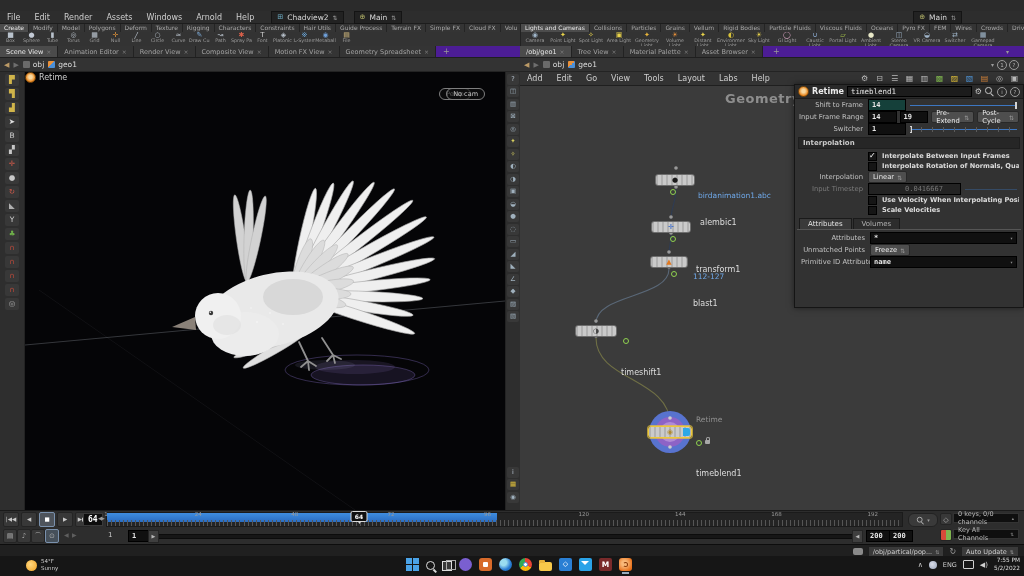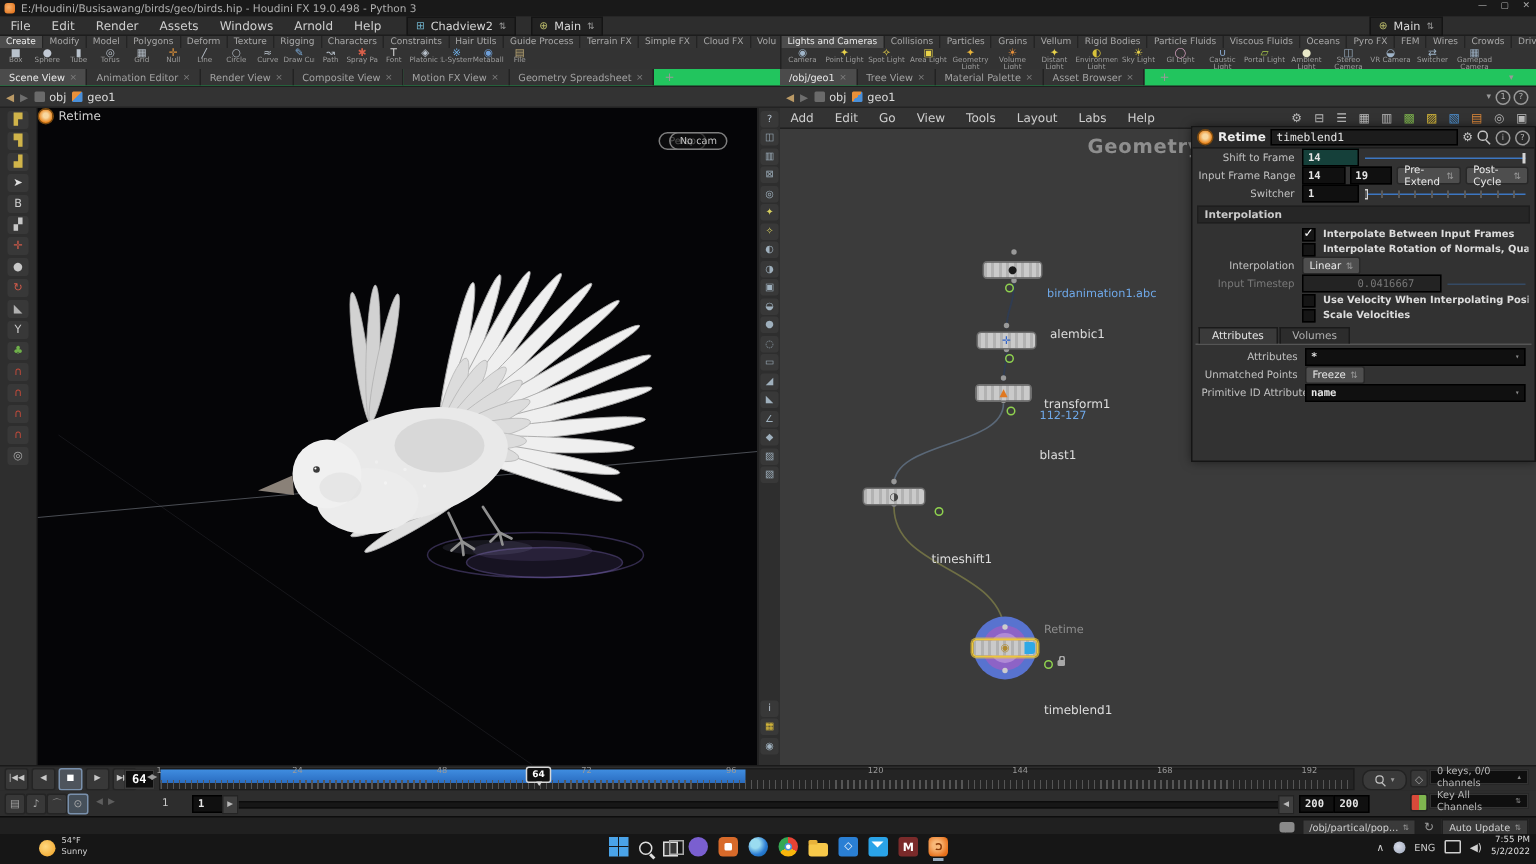--- a/index.html
+++ b/index.html
@@ -28,21 +28,21 @@
   .stab{font-size:6px;line-height:8px;color:#a8a8a8;padding:0 4px;background:#343434;border-right:1px solid #242424;flex:none;}
   .stab.active{background:#4c4c4c;color:#ececec;}
   .shelftools{display:flex;height:14px;overflow:hidden;}
   .tool{width:21px;flex:none;text-align:center;overflow:hidden;}
   .tool .tg{display:block;font-size:7px;line-height:7px;height:7px;}
   .tool .tl{display:block;font-size:4.8px;line-height:1;color:#9d9d9d;white-space:nowrap;}
   .tool2{width:28px;}
   .tool2 .tl{white-space:normal;max-height:9px;}
 
   
-  .panetabs{top:46px;height:12px;background:#22c55e;display:flex;overflow:hidden;border-bottom:1px solid #1f1f1f;box-sizing:border-box;}
+  .panetabs{top:46px;height:12px;background:#4c1d95;display:flex;overflow:hidden;border-bottom:1px solid #1f1f1f;box-sizing:border-box;}
   .ptabitem{display:flex;align-items:center;gap:3px;font-size:6.5px;color:#a2a2a2;background:#343434;
             border-right:1px solid #222;padding:0 6px;flex:none;height:100%;}
   .ptabitem.active{background:#4b4b4b;color:#e8e8e8;}
   .ptabitem .tx{color:#7e7e7e;font-size:6px;}
   .plus{font-size:8px;color:#9a9a9a;padding:0 5px;line-height:12px;}
   .pathbar{top:58px;height:14px;background:#333;border-bottom:1px solid #232323;display:flex;align-items:center;
            gap:4px;box-sizing:border-box;padding-left:4px;}
   .navarr{font-size:7px;}
   .chip{display:flex;align-items:center;gap:3px;font-size:7.5px;color:#dcdcdc;}
   .chipicon{width:7px;height:7px;border-radius:1px;}
@@ -180,29 +180,20 @@
   .i-hou::after{content:"";position:absolute;left:4px;top:4px;width:5px;height:5px;border:1.5px solid #8a3a08;border-radius:50%;border-left-color:transparent;box-sizing:border-box;}
   .i-hou.running::before{content:"";position:absolute;left:3px;bottom:-2.5px;width:7px;height:1.5px;background:#9ab;}
   .tray{position:absolute;right:4px;top:1px;display:flex;align-items:center;gap:6px;color:#cfcfcf;}
   .traytime{font-size:5.8px;line-height:1.35;text-align:right;color:#dfdfdf;}
 </style>
 </head>
 <body>
 
 <div id="app">
 
-  <div class="abs titlebar">
-    <span class="appicon"></span>
-    <span>E:/Houdini/Busisawang/birds/geo/birds.hip - Houdini FX 19.0.498 - Python 3</span>
-    <span class="winbtns">
-      <span>—</span>
-      <span>▢</span>
-      <span>✕</span>
-    </span>
-  </div>
 
   <div class="abs menubar">
     <span style="display:flex;">
 
     <span class="menu">File</span>
         <span class="menu">Edit</span>
         <span class="menu">Render</span>
         <span class="menu">Assets</span>
         <span class="menu">Windows</span>
         <span class="menu">Arnold</span>

